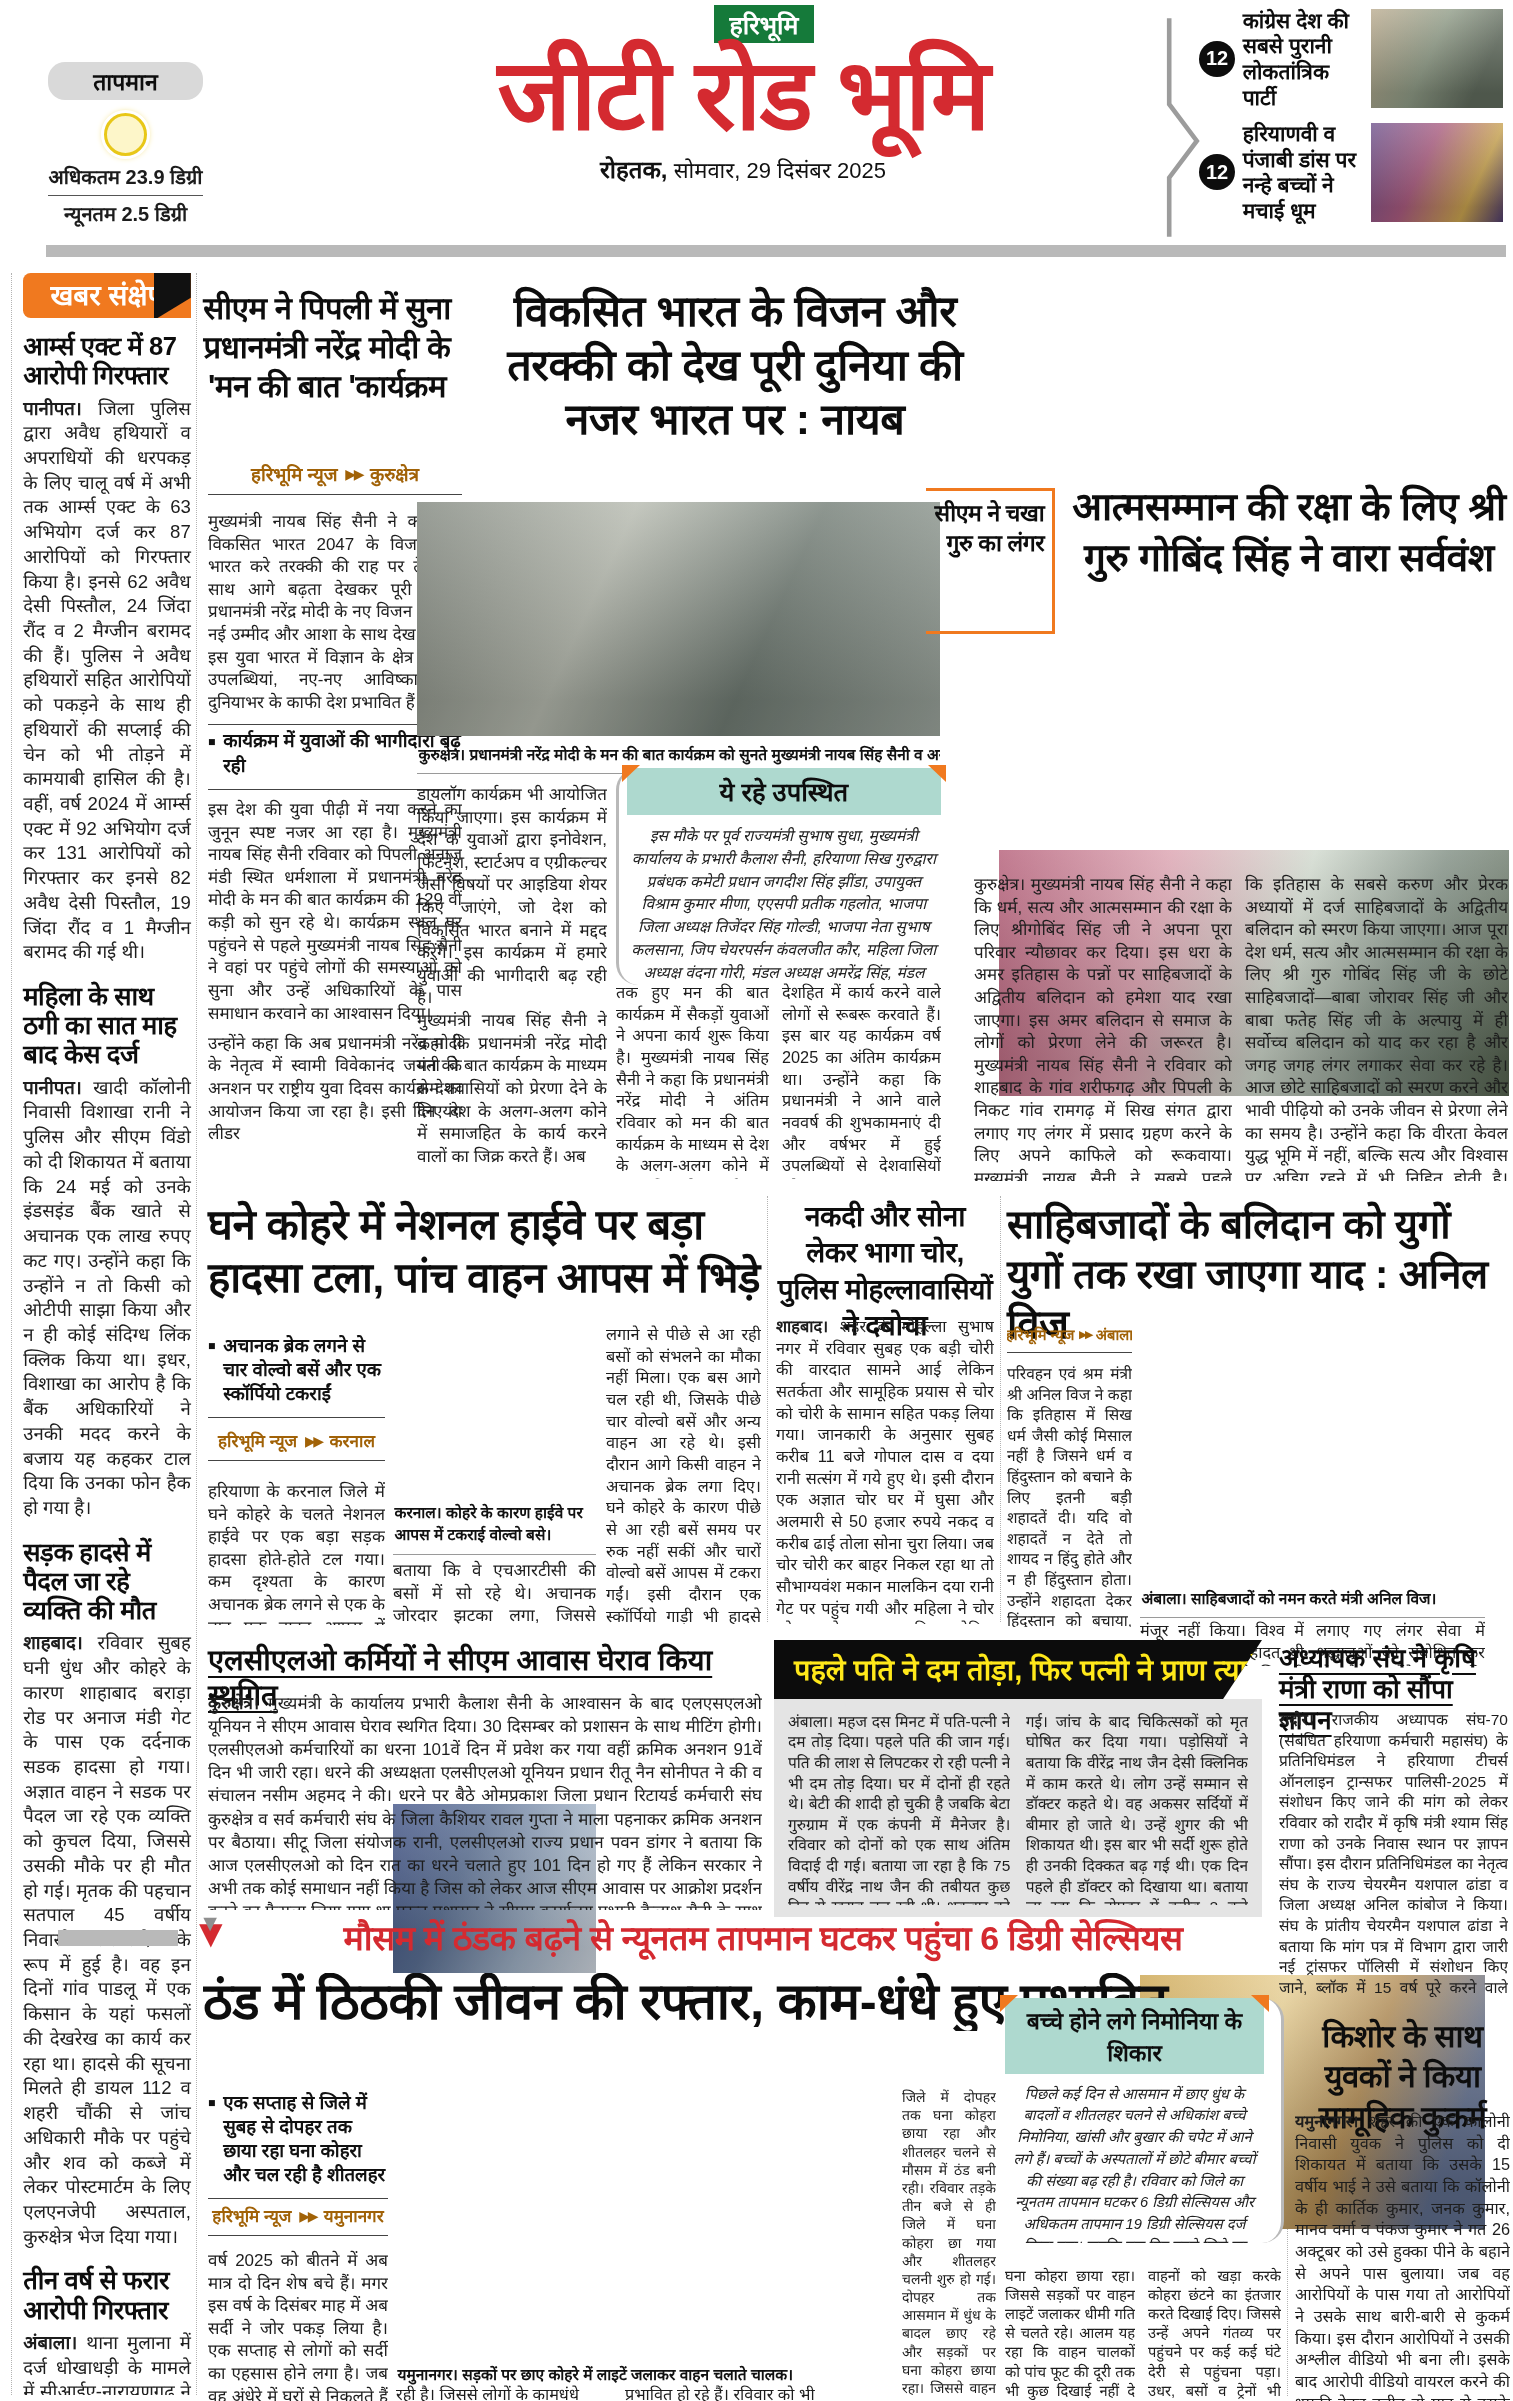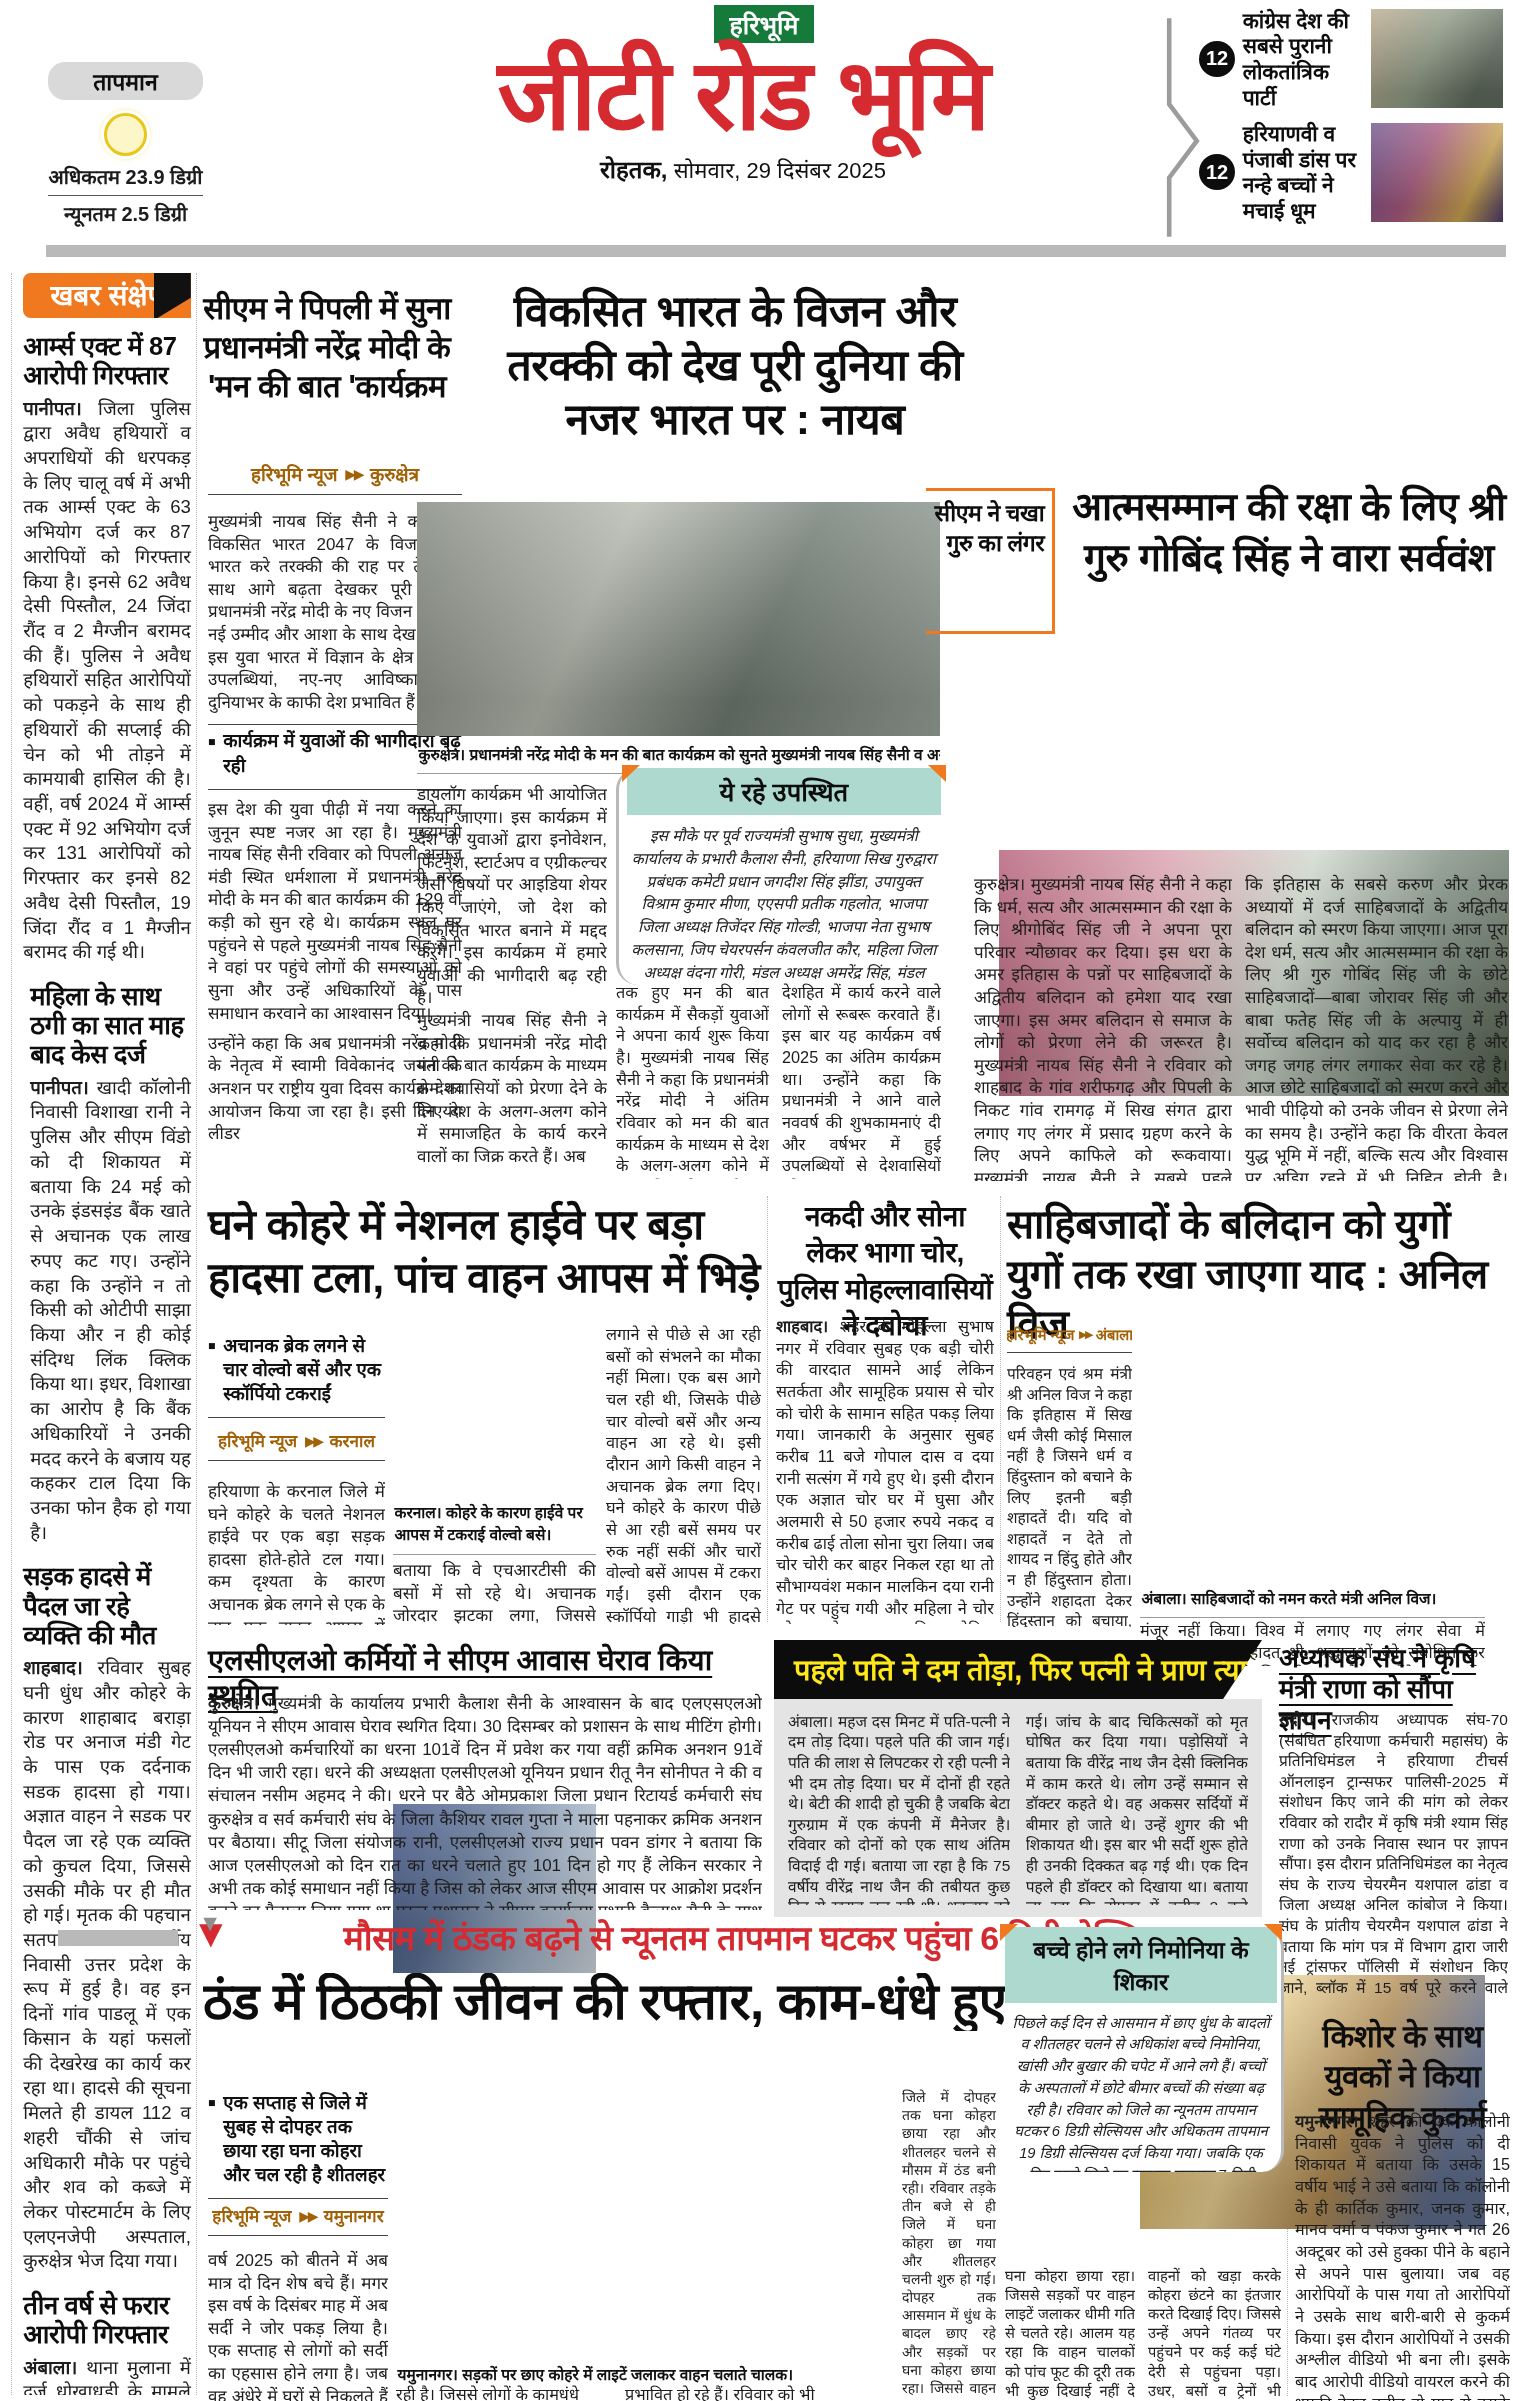--- a/index.html
+++ b/index.html
@@ -90,21 +90,21 @@
 <div class="abs clip" style="left:17px;top:273px;width:180px;height:2122px;padding:0 6.2px;">
   <div style="position:relative;background:#f0791f;border-radius:7.7px 0 0 7.7px;height:45px;">
     <div style="color:#fff;font-weight:800;font-size:28px;text-align:center;line-height:45px;">खबर संक्षेप</div>
     <div style="position:absolute;right:0;top:0;width:37px;height:45px;background:#111;clip-path:polygon(0 0,100% 0,100% 55%,10% 100%,0 100%);"></div>
   </div>
 
   <div style="margin-top:14px;">
     <div class="hl" style="font-size:25.6px;margin-bottom:6.2px;">आर्म्स एक्ट में 87 आरोपी गिरफ्तार</div>
     <p class="body-txt" style="font-size:18.6px;"><span class="dl">पानीपत।</span> <span>जिला पुलिस द्वारा अवैध हथियारों व अपराधियों की धरपकड़ के लिए चालू वर्ष में अभी तक आर्म्स एक्ट के 63 अभियोग दर्ज कर 87 आरोपियों को गिरफ्तार किया है। इनसे 62 अवैध देसी पिस्तौल, 24 जिंदा रौंद व 2 मैग्जीन बरामद की हैं। पुलिस ने अवैध हथियारों सहित आरोपियों को पकड़ने के साथ ही हथियारों की सप्लाई की चेन को भी तोड़ने में कामयाबी हासिल की है। वहीं, वर्ष 2024 में आर्म्स एक्ट में 92 अभियोग दर्ज कर 131 आरोपियों को गिरफ्तार कर इनसे 82 अवैध देसी पिस्तौल, 19 जिंदा रौंद व 1 मैग्जीन बरामद की गई थी।</span></p>
   </div>
-  <div style="margin-top:17px;margin-left:7px;">
+  <div style="margin-top:17px;">
     <div class="hl" style="font-size:25.6px;margin-bottom:6.2px;">महिला के साथ ठगी का सात माह बाद केस दर्ज</div>
     <p class="body-txt" style="font-size:18.6px;"><span class="dl">पानीपत।</span> <span>खादी कॉलोनी निवासी विशाखा रानी ने पुलिस और सीएम विंडो को दी शिकायत में बताया कि 24 मई को उनके इंडसइंड बैंक खाते से अचानक एक लाख रुपए कट गए। उन्होंने कहा कि उन्होंने न तो किसी को ओटीपी साझा किया और न ही कोई संदिग्ध लिंक क्लिक किया था। इधर, विशाखा का आरोप है कि बैंक अधिकारियों ने उनकी मदद करने के बजाय यह कहकर टाल दिया कि उनका फोन हैक हो गया है।</span></p>
   </div>
   <div style="margin-top:17px;">
     <div class="hl" style="font-size:25.6px;margin-bottom:6.2px;">सड़क हादसे में पैदल जा रहे व्यक्ति की मौत</div>
     <p class="body-txt" style="font-size:18.6px;"><span class="dl">शाहबाद।</span> <span>रविवार सुबह घनी धुंध और कोहरे के कारण शाहाबाद बराड़ा रोड पर अनाज मंडी गेट के पास एक दर्दनाक सडक हादसा हो गया। अज्ञात वाहन ने सडक पर पैदल जा रहे एक व्यक्ति को कुचल दिया, जिससे उसकी मौके पर ही मौत हो गई। मृतक की पहचान सतपाल 45 वर्षीय निवासी उत्तर प्रदेश के रूप में हुई है। वह इन दिनों गांव पाडलू में एक किसान के यहां फसलों की देखरेख का कार्य कर रहा था। हादसे की सूचना मिलते ही डायल 112 व शहरी चौंकी से जांच अधिकारी मौके पर पहुंचे और शव को कब्जे में लेकर पोस्टमार्टम के लिए एलएनजेपी अस्पताल, कुरुक्षेत्र भेज दिया गया।</span></p>
   </div>
   <div style="margin-top:17px;">
     <div class="hl" style="font-size:25.6px;margin-bottom:6.2px;">तीन वर्ष से फरार आरोपी गिरफ्तार</div>
     <p class="body-txt" style="font-size:18.6px;"><span class="dl">अंबाला।</span> <span>थाना मुलाना में दर्ज धोखाधड़ी के मामले में सीआईए-नारायणगढ ने धोखाधड़ी के मामले में संलिप्त लगभग 3 वर्ष से फरार चल रहे आरोपी संदीप को गिरफ्तार किया है। उसे दो दिन के रिमांड पर लिया गया है। इस मामले में पहले गिरफ्तार आरोपी गुरबीर सिंह ने दौराने पुछताछ बताया था कि आरोपी संदीप भी इस मामलें में संलिप्त है। इस मामले में अब तक 04 आरोपियों के गिरफ्तार किया जा चुका है। मौजगढ़ के गुरचरण सिंह ने 15 अप्रैल 2023 को शिकायत दर्ज करवाई थी कि 1 अप्रैल 2022 से 23 फरवरी 2023 के दौरान आरोपी गुरबीर सिंह व अन्य ने उसके पुत्रों को अवैध तरीके से विदेश भेजने के मामले में धोखाधड़ी कर जान से मारने की धमकी देते हुए उनकी जान जोखिम में डालने का आपराधिक कार्य किया है। इस शिकायत पर पुलिस ने मामला दर्ज किया था।</span></p>
@@ -245,21 +245,21 @@
 <div class="abs clip body-txt" style="left:208px;top:2250px;width:180px;height:152px;">वर्ष 2025 को बीतने में अब मात्र दो दिन शेष बचे हैं। मगर इस वर्ष के दिसंबर माह में अब सर्दी ने जोर पकड़ लिया है। एक सप्ताह से लोगों को सर्दी का एहसास होने लगा है। जब वह अंधेरे में घरों से निकलते हैं तो कोहरे व शीतलहर से परेशानियों का सामना करना पड़ता है। अब के सुबह से लेकर शाम तक सूर्यदेव के न तो दर्शन नहीं हो रहे हैं फिर दिन भर धूप नहीं निकल</div>
 
 <div class="abs cap" style="left:396px;top:2357px;width:499px;border-bottom:none;">यमुनानगर। सड़कों पर छाए कोहरे में लाइटें जलाकर वाहन चलाते चालक।</div>
 <div class="abs" style="left:396px;top:2384px;width:499px;display:flex;gap:46px;">
   <span class="body-txt" style="font-size:16.3px;">रही है। जिससे लोगों के कामधंधे</span>
   <span class="body-txt" style="font-size:16.3px;">प्रभावित हो रहे हैं। रविवार को भी</span>
 </div>
 
 <div class="abs clip body-txt" style="left:902px;top:2088px;width:94px;height:310px;font-size:14px;line-height:1.3;">जिले में दोपहर तक घना कोहरा छाया रहा और शीतलहर चलने से मौसम में ठंड बनी रही। रविवार तड़के तीन बजे से ही जिले में घना कोहरा छा गया और शीतलहर चलनी शुरु हो गई। दोपहर तक आसमान में धुंध के बादल छाए रहे और सड़कों पर घना कोहरा छाया रहा। जिससे वाहन चालकों को खास बात यह कि कोहरे के कारण सकूलों व सरकारी कार्यालयों की छुट्टी होने के बाद भी कर्मचारी अपने घरों में ही दुबके रहे। जबकि प्राइवेट नौकरी कर रहे लोगों को अल सुबह ही अपने काम पर जाना पड़ा। रविवार को तड़के वाहन चालकों को दिन में भी 11 बजे तक</div>
 
-<div class="abs tealwrap" style="left:1005px;top:1927px;width:279px;border-left:none;border-right:3.9px solid #b9b9b9;border-radius:0 22px 22px 0;padding-left:0;padding-right:4px;">
+<div class="abs tealwrap" style="left:1005px;top:1998px;width:279px;border-left:none;border-right:3.9px solid #b9b9b9;border-radius:0 22px 22px 0;padding-left:0;padding-right:17px;">
   <div class="tealhead" style="font-size:23px;">बच्चे होने लगे निमोनिया के शिकार</div>
   <div class="tealbody clip" style="height:169px;font-size:14.7px;">पिछले कई दिन से आसमान में छाए धुंध के बादलों व शीतलहर चलने से अधिकांश बच्चे निमोनिया, खांसी और बुखार की चपेट में आने लगे हैं। बच्चों के अस्पतालों में छोटे बीमार बच्चों की संख्या बढ़ रही है। रविवार को जिले का न्यूनतम तापमान घटकर 6 डिग्री सेल्सियस और अधिकतम तापमान 19 डिग्री सेल्सियस दर्ज किया गया। जबकि एक दिन पहले जिले का न्यूनतम तापमान 7 डिग्री सेल्सियस था। मौसम विभाग के सूत्रों की मानें तो अगले कुछ दिनों में तामपान और घटने की आशंका है।</div>
 </div>
 
 <div class="abs clip body-txt" style="left:1005px;top:2267px;width:130px;height:133px;font-size:14.7px;line-height:1.3;">घना कोहरा छाया रहा। जिससे सड़कों पर वाहन लाइटें जलाकर धीमी गति से चलते रहे। आलम यह रहा कि वाहन चालकों को पांच फूट की दूरी तक भी कुछ दिखाई नहीं दे रहा था। दूरदर्शिता कम होने की वजह से कई वाहन चालक सड़कों के किनारे खाली स्थानों पर अपने</div>
 <div class="abs clip body-txt" style="left:1148px;top:2267px;width:133px;height:133px;font-size:14.7px;line-height:1.3;">वाहनों को खड़ा करके कोहरा छंटने का इंतजार करते दिखाई दिए। जिससे उन्हें अपने गंतव्य पर पहुंचने पर कई कई घंटे देरी से पहुंचना पड़ा। उधर, बसों व ट्रेनों भी अपने गंतव्य पर देरी से पहुंची। जिससे यात्रियों को काफी परेशानियों का सामना करना पड़ा।</div>
 
 <div class="abs hl" style="left:1295px;top:2017px;width:215px;font-size:31px;text-align:center;line-height:1.3;">किशोर के साथ युवकों ने किया सामूहिक कुकर्म</div>
 <div class="abs clip" style="left:1295px;top:2111px;width:215px;height:290px;">
   <p class="body-txt" style="font-size:16.3px;"><span class="dl">यमुनानगर।</span> <span>शहर की एक कालोनी निवासी युवक ने पुलिस को दी शिकायत में बताया कि उसके 15 वर्षीय भाई ने उसे बताया कि कॉलोनी के ही कार्तिक कुमार, जनक कुमार, मानव वर्मा व पंकज कुमार ने गत 26 अक्टूबर को उसे हुक्का पीने के बहाने से अपने पास बुलाया। जब वह आरोपियों के पास गया तो आरोपियों ने उसके साथ बारी-बारी से कुकर्म किया। इस दौरान आरोपियों ने उसकी अश्लील वीडियो भी बना ली। इसके बाद आरोपी वीडियो वायरल करने की धमकी देकर करीब दो माह से उसके साथ गलत काम कर रहे हैं। युवक ने बताया कि जब उसे इस बारे पता चला तो उसके पैरों तले से जमीन खिसक गई। पुलिस ने मामले की जांच के बाद चारों आरोपियों के खिलाफ केस दर्ज कर कार्रवाई शुरू कर दी।</span></p>

